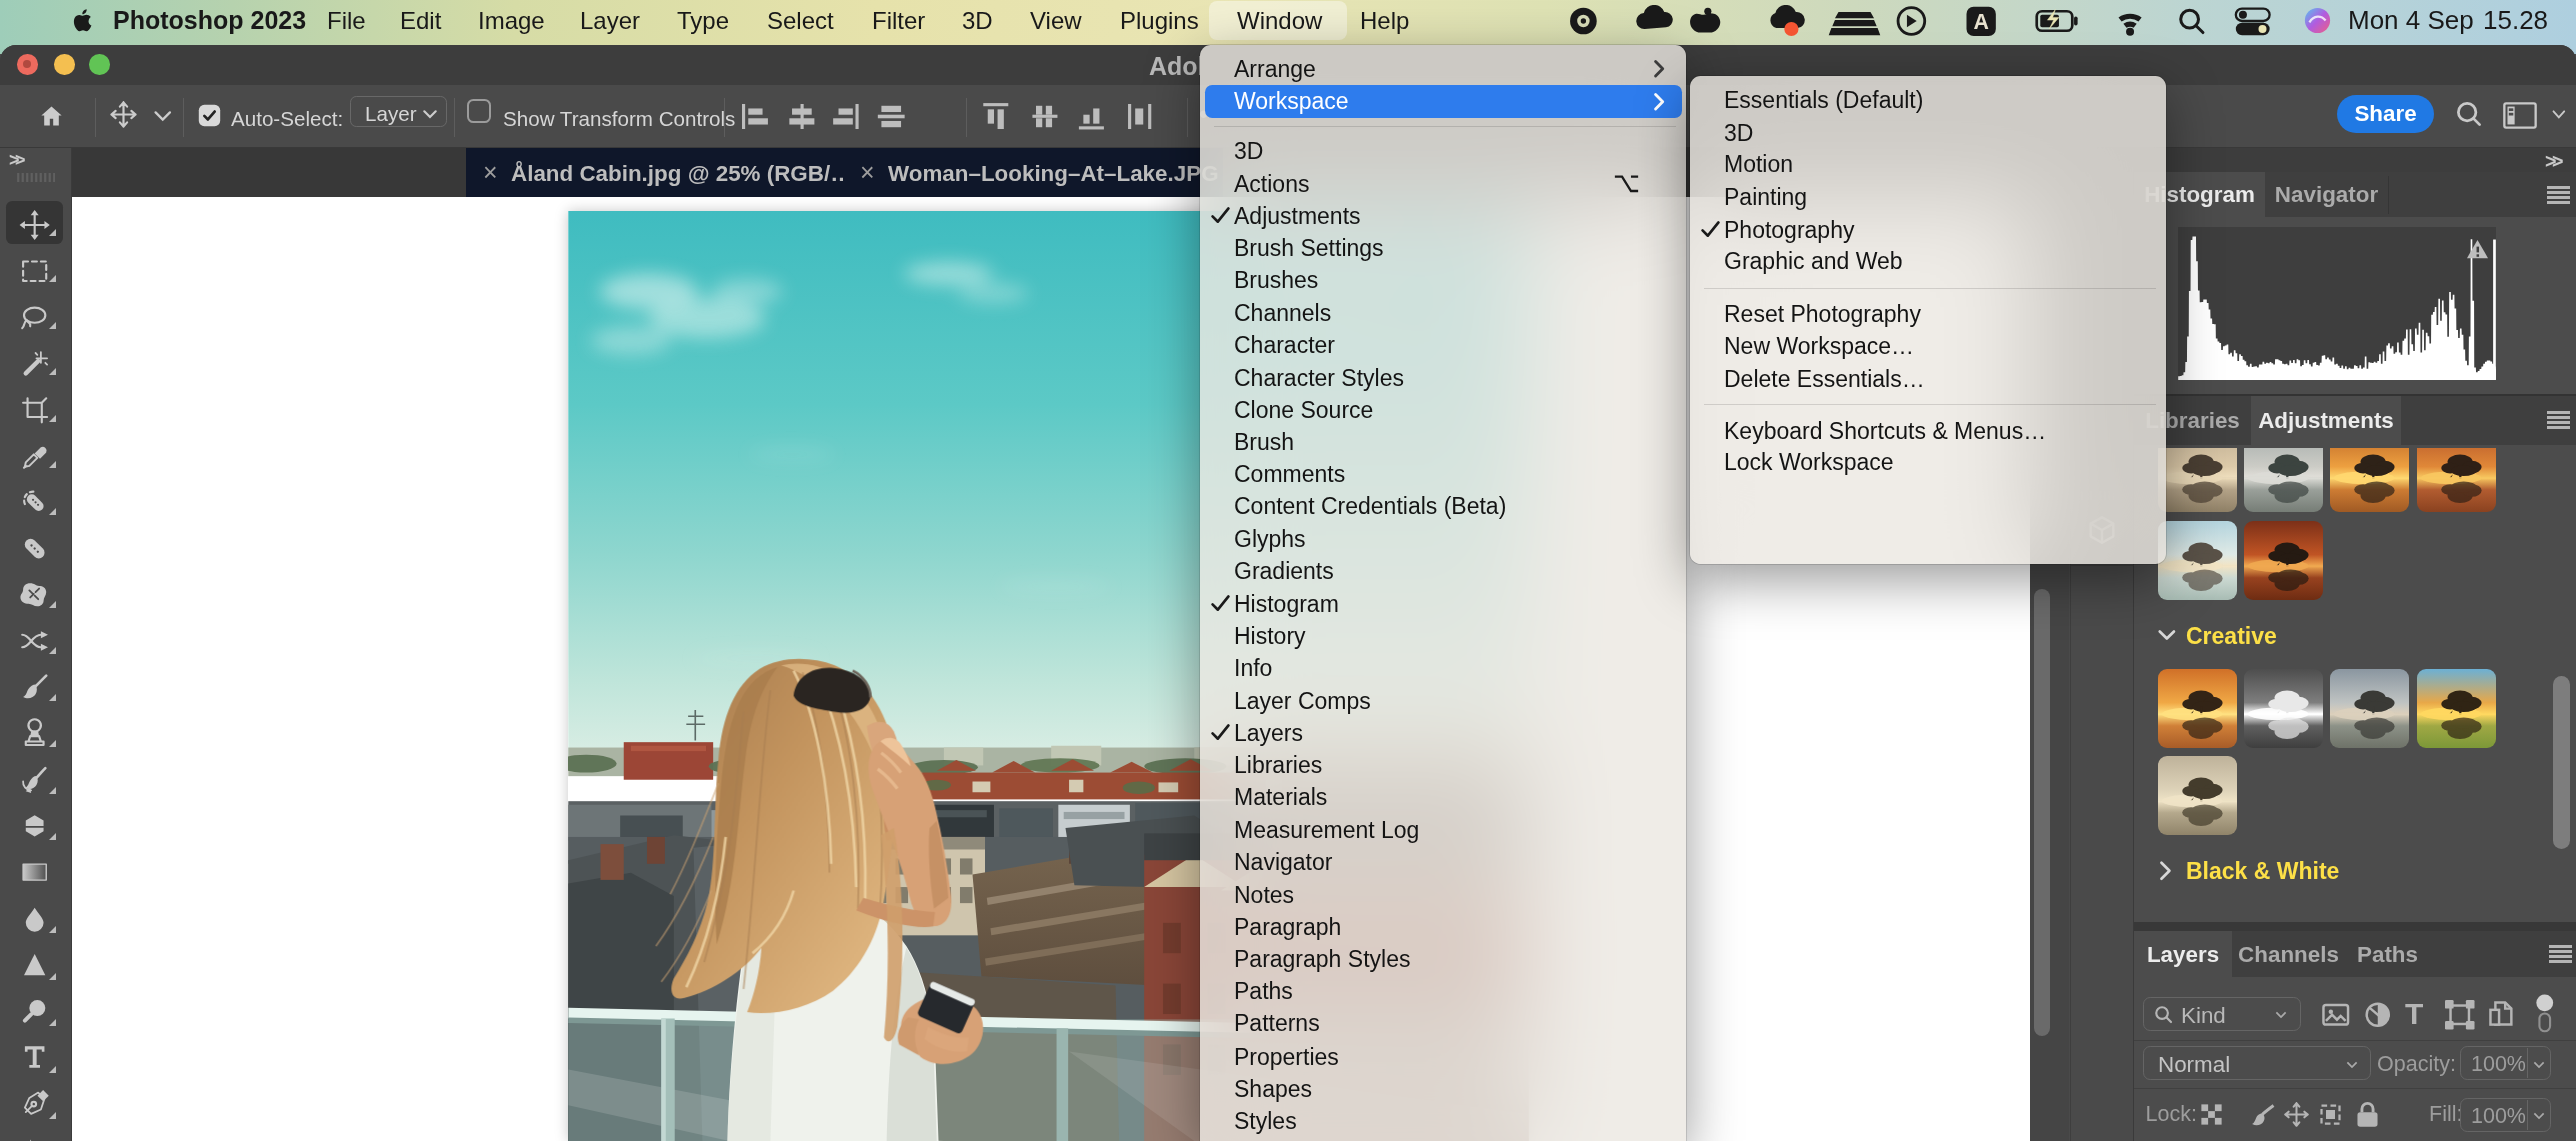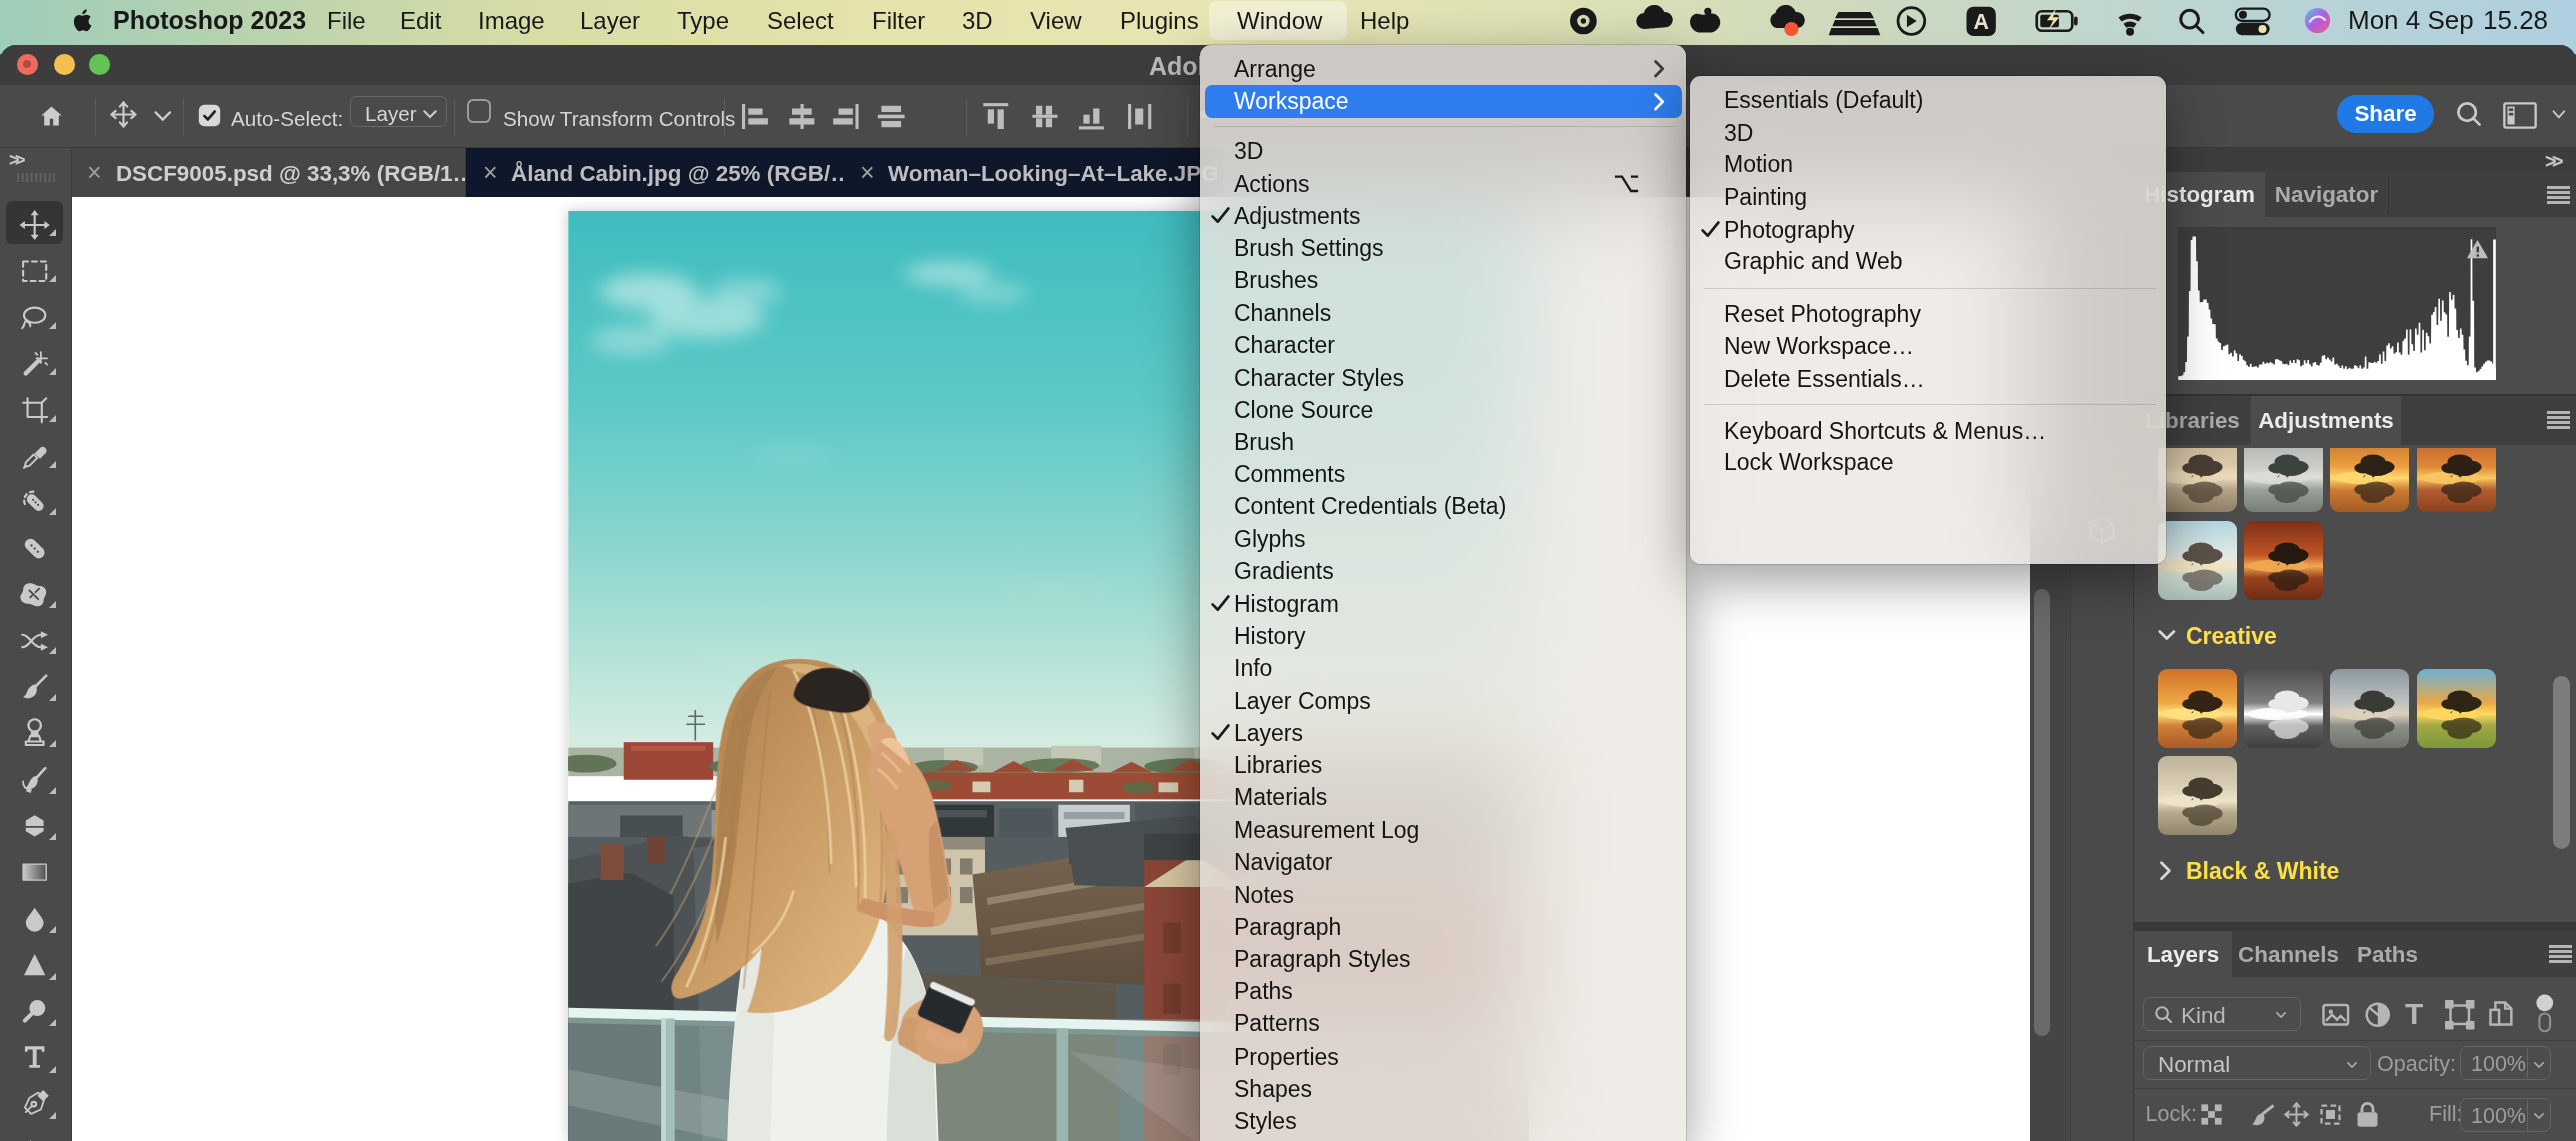--- a/index.html
+++ b/index.html
@@ -328,21 +328,20 @@
   <div class="fly" style="left:49px; top:825px;"></div>
   <div class="fly" style="left:49px; top:871px;"></div>
   <div class="fly" style="left:49px; top:918px;"></div>
   <div class="fly" style="left:49px; top:964px;"></div>
 </div>
 <style>
   .fly { border-bottom-color:#bdbdbd; }
   #toolbar .fly { position:absolute; }
 </style>
 <div class="abs" id="tabbar">
-  <div class="dtab" style="left:0px; width:393px; background:#464646; color:#cfcfcf;"><span class="x" style="margin:0 14.3px 0 15px;">×</span><b style="font-weight:600;">DSCF9005.psd @ 33,3% (RGB/1…</b></div>
   <div class="dtab" style="left:394px; width:377px;"><span class="x" style="margin:0 13.4px 0 17px;">×</span><b style="font-weight:600;">Åland Cabin.jpg @ 25% (RGB/…</b></div>
   <div class="dtab" style="left:771px; width:380px;"><span class="x" style="margin:0 13.4px 0 17px;">×</span><b style="font-weight:600;">Woman–Looking–At–Lake.JPG</b></div>
 </div>
 <div class="abs" id="canvas">
   <svg class="abs" style="left:496px; top:14.3px; box-shadow:0 0 12.5px rgba(0,0,0,0.22);" width="961" height="930" viewBox="0 0 1074 1040">
     <defs>
       <linearGradient id="sky" x1="0" y1="0" x2="0" y2="1">
         <stop offset="0" stop-color="#3fbcc0"></stop>
         <stop offset="0.35" stop-color="#5cc9c6"></stop>
         <stop offset="0.62" stop-color="#8ed6ce"></stop>

